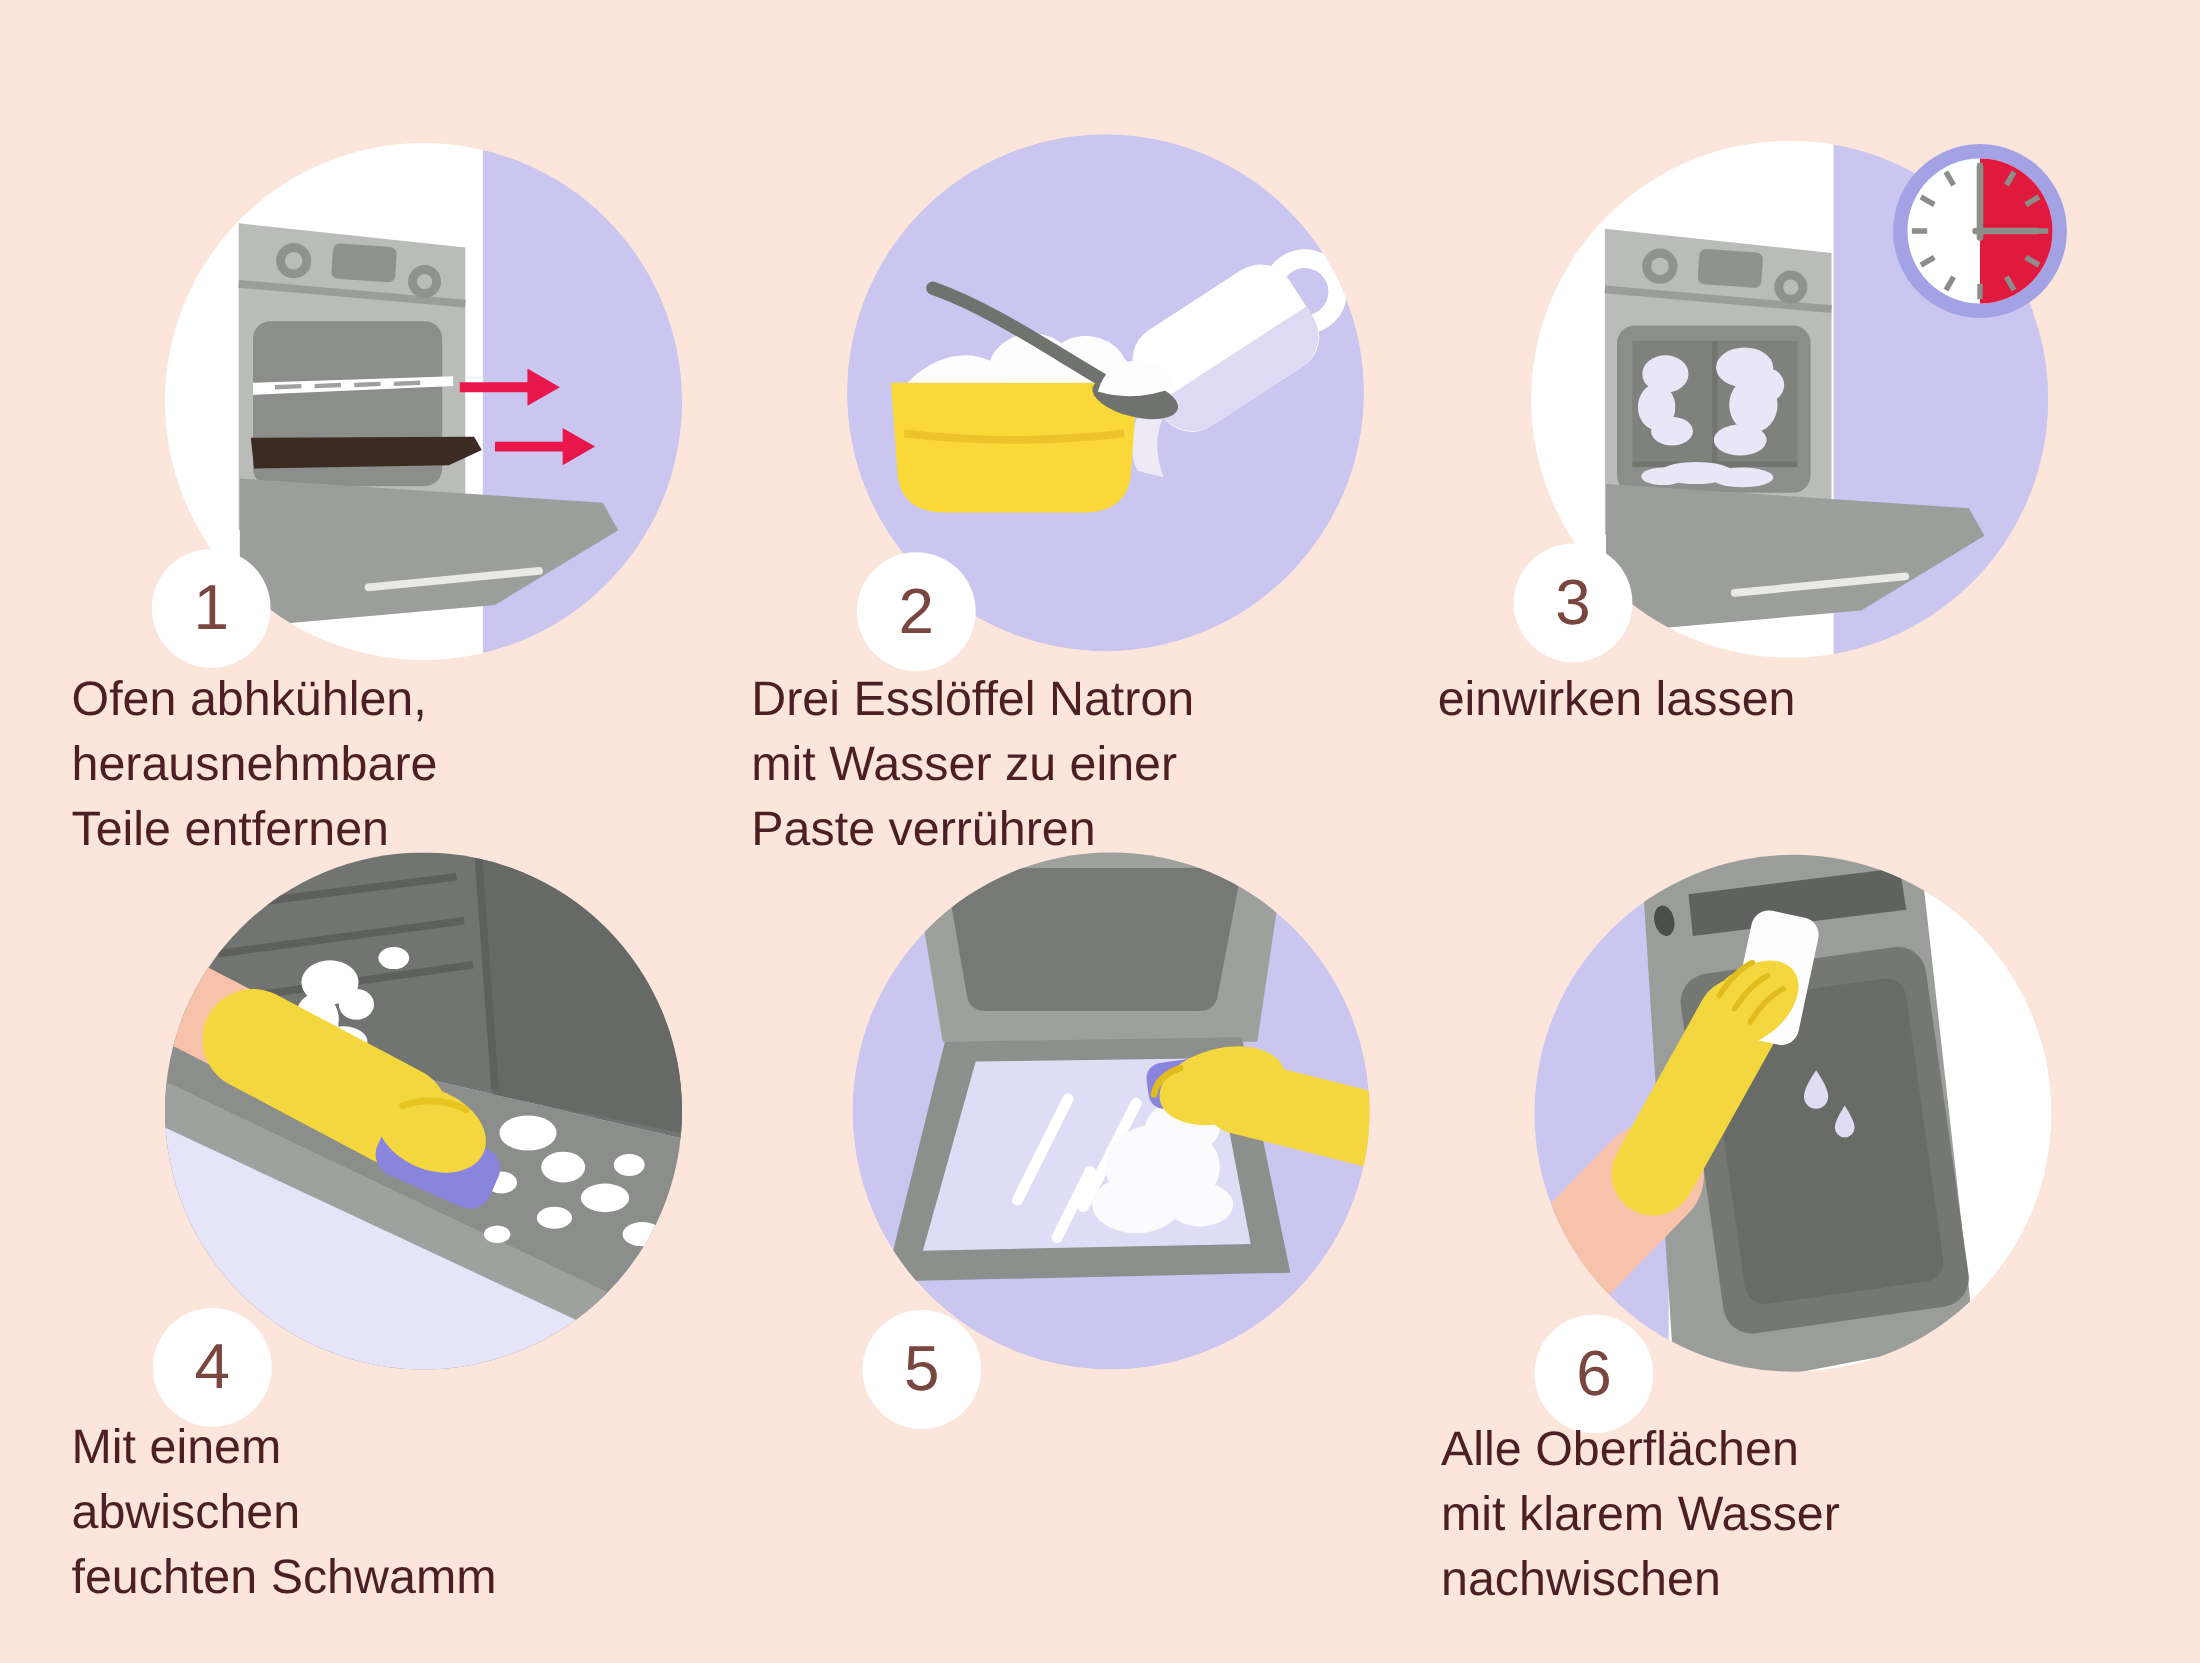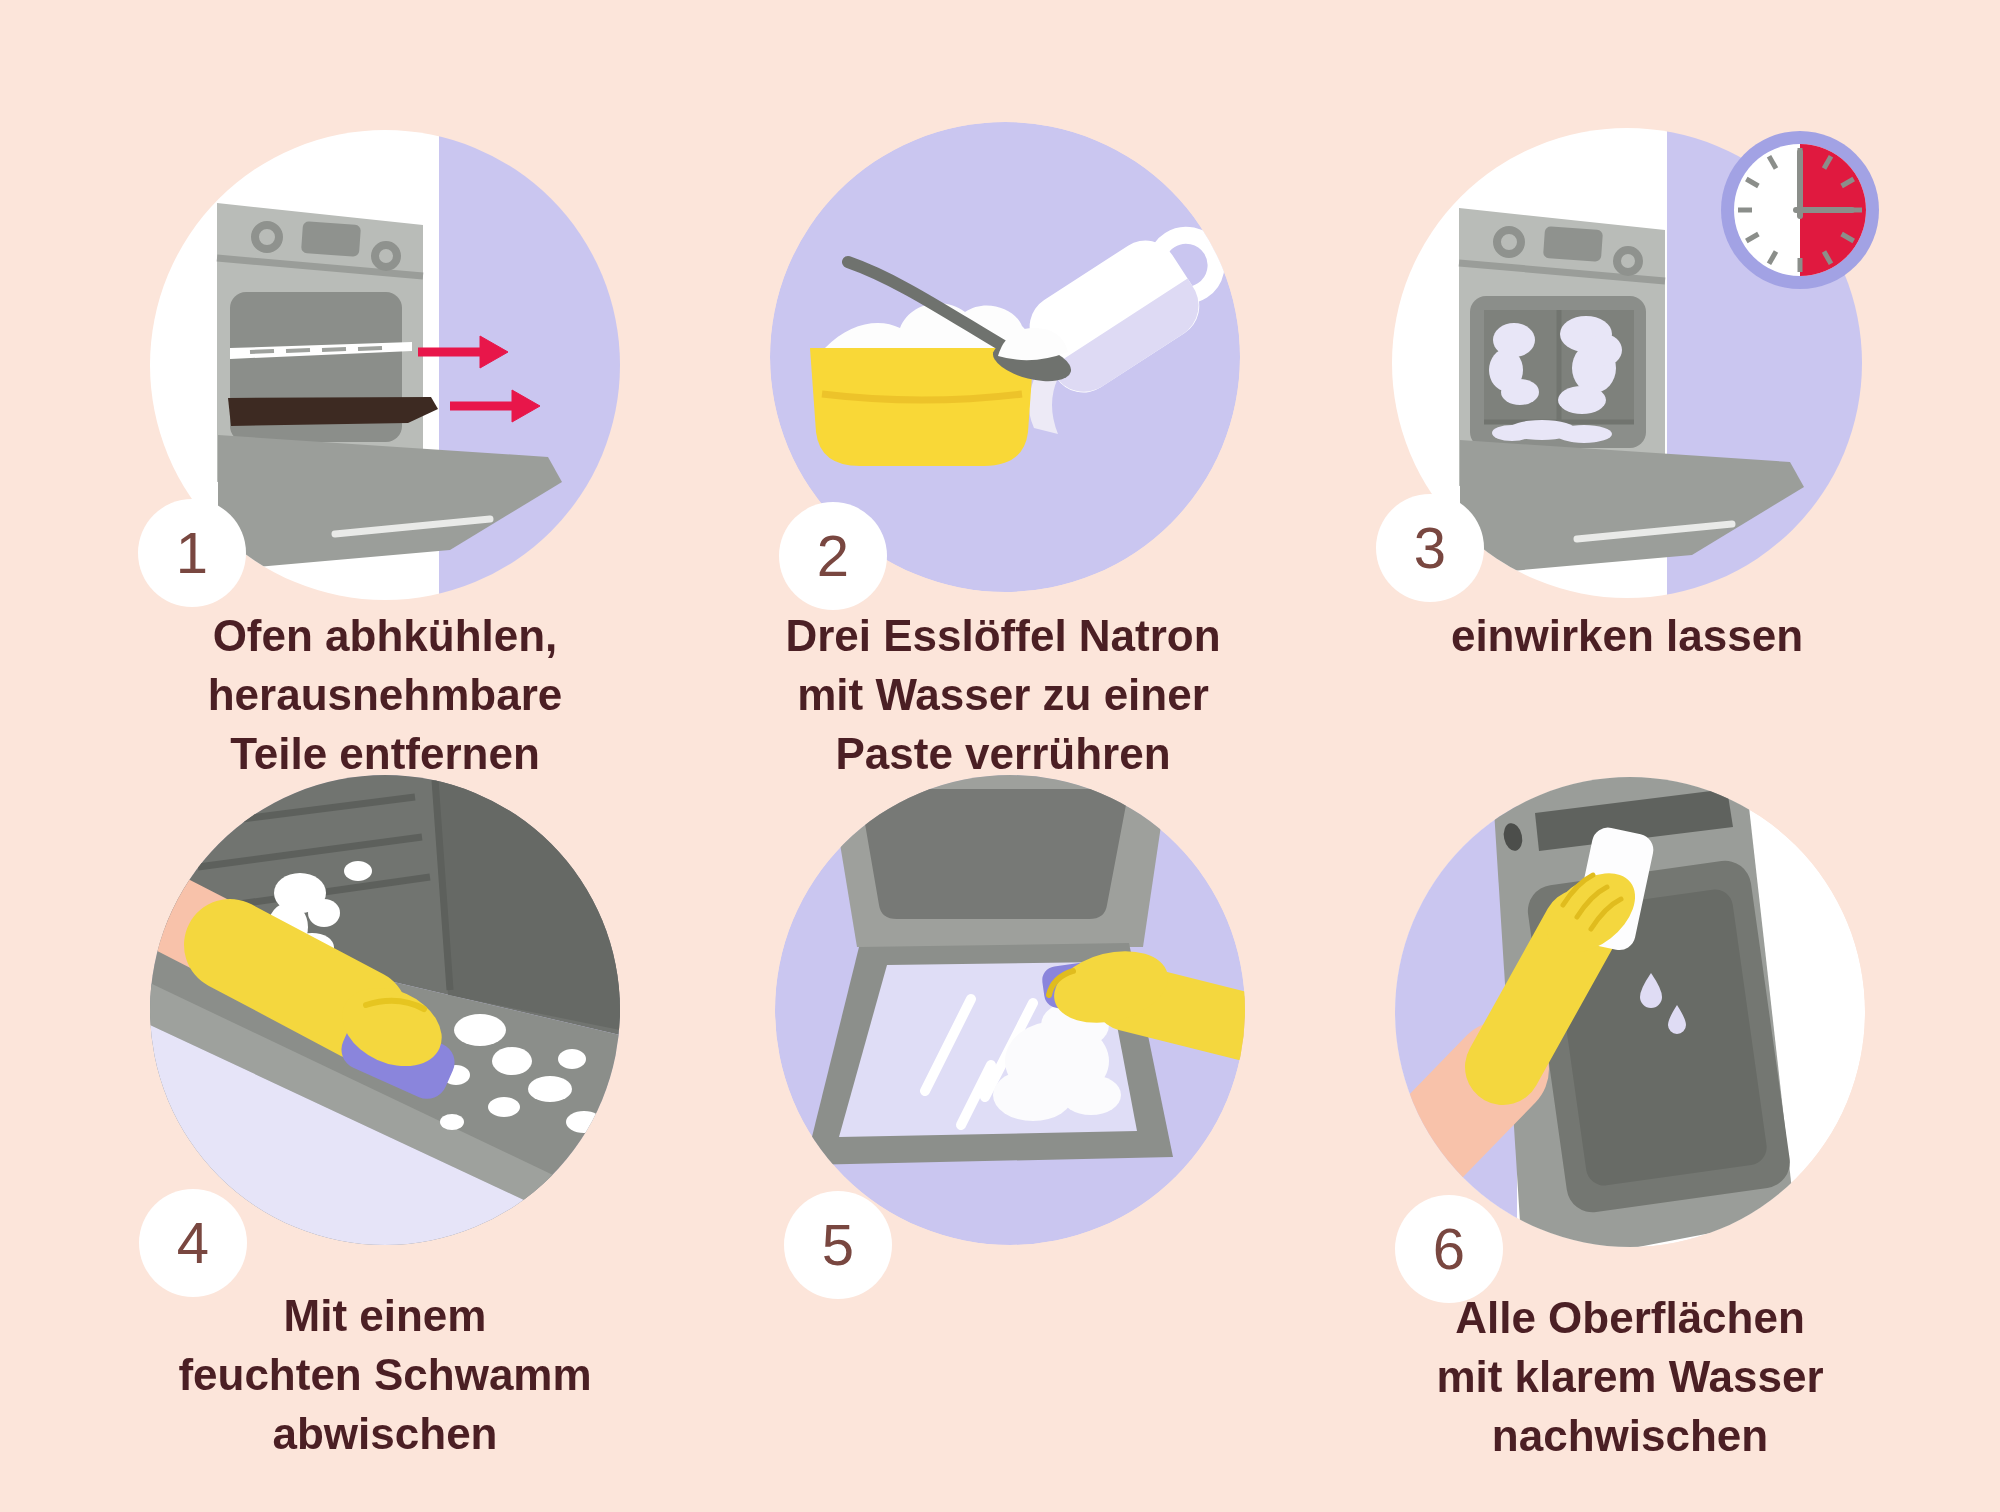--- a/index.html
+++ b/index.html
@@ -13,22 +13,22 @@
   .illus{position:absolute;width:470px;height:470px;}
   .illus svg{overflow:visible;display:block;}
   .badge{
     position:absolute;width:108px;height:108px;border-radius:50%;
     background:#ffffff;display:flex;align-items:center;justify-content:center;
   }
   .badge span{
     font-size:58px;color:#794740;font-weight:500;line-height:1;
   }
   .caption{
-    position:absolute;width:640px;text-align:center;
-    font-size:44px;line-height:59px;font-weight:700;color:#4b1f24;
+    position:absolute;width:640px;text-align:left;
+    font-size:44px;line-height:59px;font-weight:400;color:#4b1f24;
   }
 </style>
 </head>
 <body>
 
 <div class="canvas">
 
   <div class="illus" style="left:150px;top:130px">
     <svg width="470" height="470" viewBox="0 0 470 470">
       <defs>
@@ -312,22 +312,22 @@
   <div class="caption" style="left:683px;top:606px">
     <div>Drei Esslöffel Natron</div>
     <div>mit Wasser zu einer</div>
     <div>Paste verrühren</div>
   </div>
   <div class="caption" style="left:1307px;top:606px">
     <div>einwirken lassen</div>
   </div>
   <div class="caption" style="left:65px;top:1286px">
     <div>Mit einem</div>
+    <div>abwischen</div>
     <div>feuchten Schwamm</div>
-    <div>abwischen</div>
   </div>
   <div class="caption" style="left:1310px;top:1288px">
     <div>Alle Oberflächen</div>
     <div>mit klarem Wasser</div>
     <div>nachwischen</div>
   </div>
 
 </div>
 
 </body></html>

